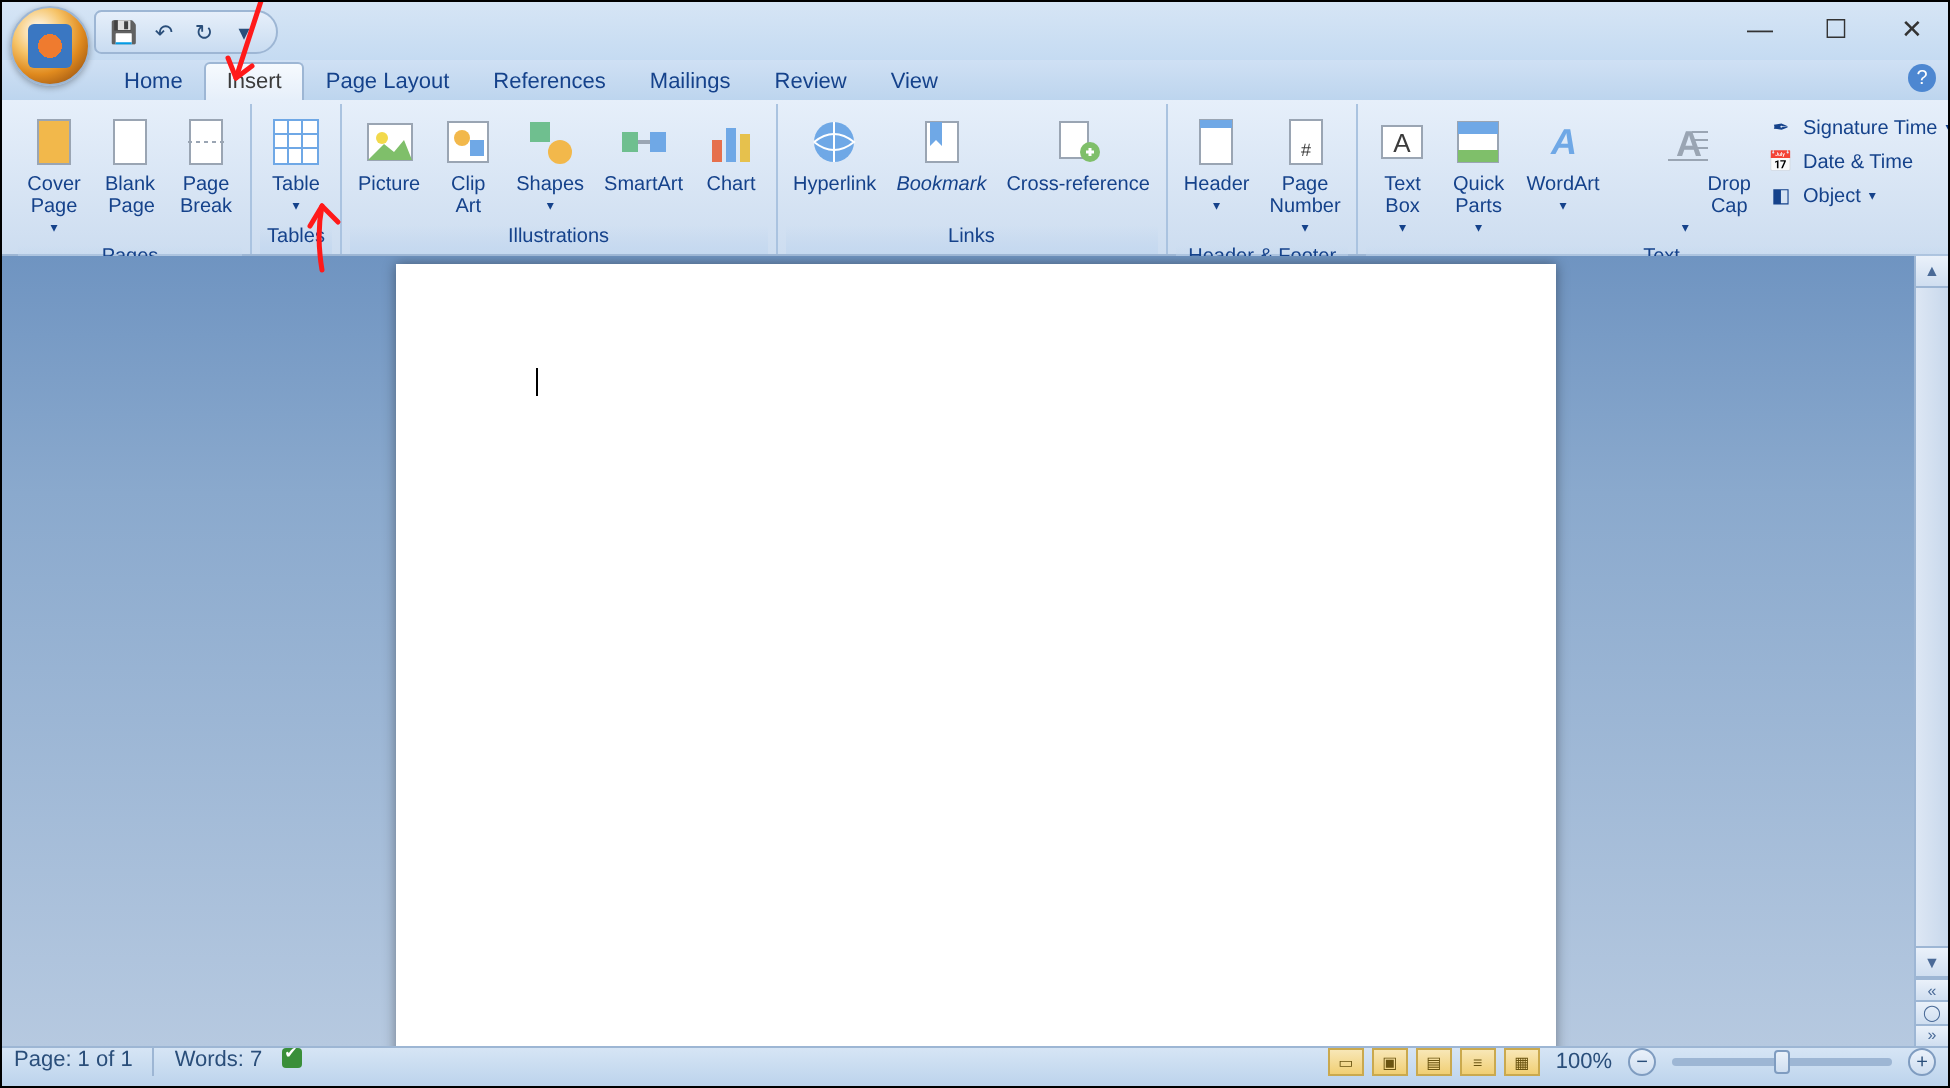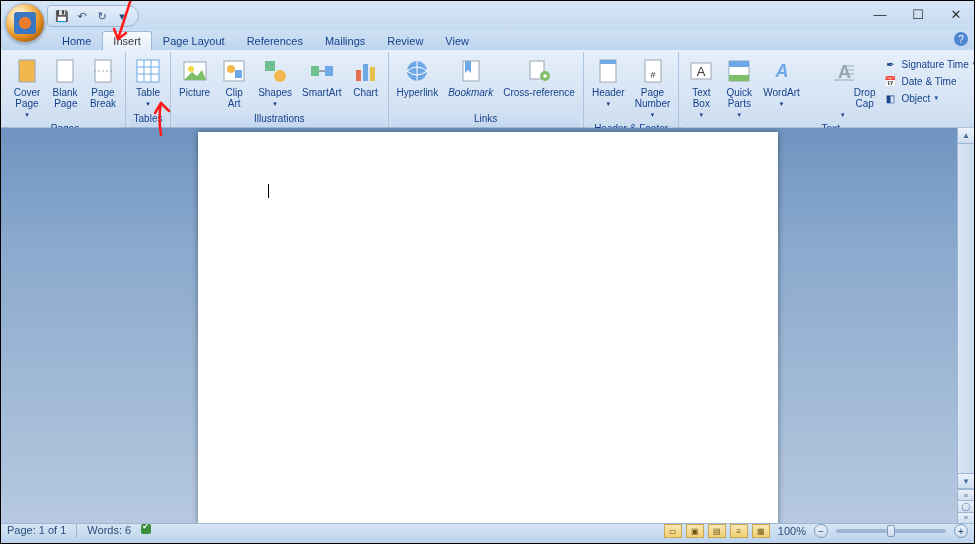--- a/index.html
+++ b/index.html
@@ -332,21 +332,21 @@
   <div class="vnav">
     <div>«</div>
     <div>◯</div>
     <div>»</div>
   </div>
 </div>
 
 <div class="statusbar">
   <span>Page: 1 of 1</span>
   <span class="sep"></span>
-  <span>Words: 6</span>
+  <span>Words: 7</span>
   <span class="proof"></span>
   <div class="status-right">
     <div class="viewbtn">▭</div>
     <div class="viewbtn">▣</div>
     <div class="viewbtn">▤</div>
     <div class="viewbtn">≡</div>
     <div class="viewbtn">▦</div>
     <span style="margin:0 4px;">100%</span>
     <div class="zminus">−</div>
     <div class="zoom-track">

